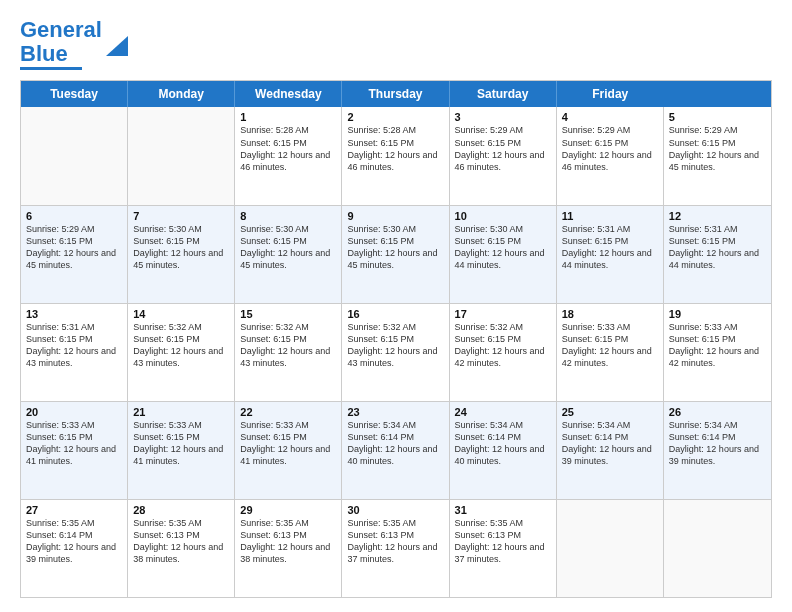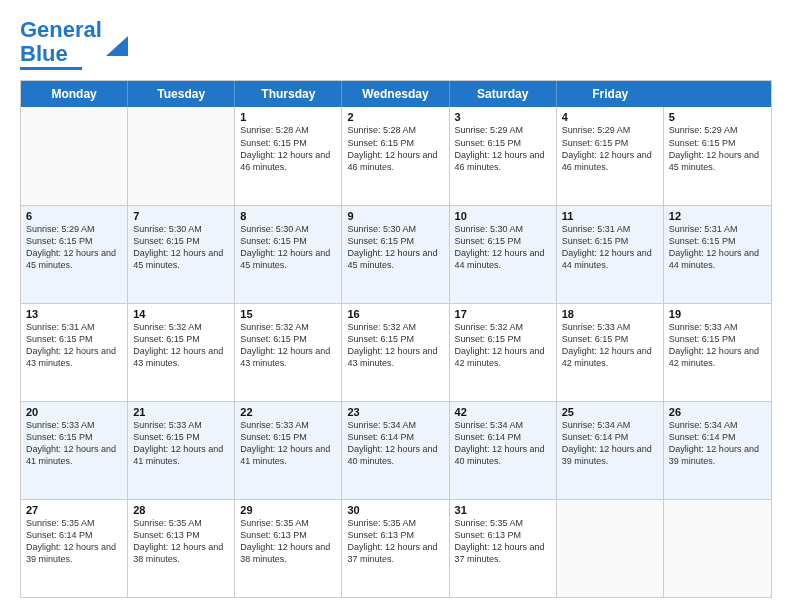--- a/index.html
+++ b/index.html
@@ -143,24 +143,24 @@
       <div class="logo-line"></div>
     </div>
     <div class="header-right">
       <div class="month-title"></div>
       <div class="location"></div>
     </div>
   </div>
 
   <div class="calendar">
     <div class="cal-header-row">
+        <div class="cal-header-cell">Tuesday</div>
         <div class="cal-header-cell">Monday</div>
-        <div class="cal-header-cell">Tuesday</div>
+        <div class="cal-header-cell">Wednesday</div>
         <div class="cal-header-cell">Thursday</div>
-        <div class="cal-header-cell">Wednesday</div>
         <div class="cal-header-cell">Saturday</div>
         <div class="cal-header-cell">Friday</div>
       </div>
 
     <div class="cal-body">
     <div class="cal-row">
           <div class="cal-cell empty-cell"></div>
           <div class="cal-cell empty-cell"></div>
           <div class="cal-cell">
             <div class="cell-day">1</div>
@@ -300,21 +300,21 @@
 Sunset: 6:15 PM
 Daylight: 12 hours and 41 minutes.</div>
           </div>
           <div class="cal-cell">
             <div class="cell-day">23</div>
             <div class="cell-info" style="white-space: pre-line;">Sunrise: 5:34 AM
 Sunset: 6:14 PM
 Daylight: 12 hours and 40 minutes.</div>
           </div>
           <div class="cal-cell">
-            <div class="cell-day">42</div>
+            <div class="cell-day">24</div>
             <div class="cell-info" style="white-space: pre-line;">Sunrise: 5:34 AM
 Sunset: 6:14 PM
 Daylight: 12 hours and 40 minutes.</div>
           </div>
           <div class="cal-cell">
             <div class="cell-day">25</div>
             <div class="cell-info" style="white-space: pre-line;">Sunrise: 5:34 AM
 Sunset: 6:14 PM
 Daylight: 12 hours and 39 minutes.</div>
           </div>

